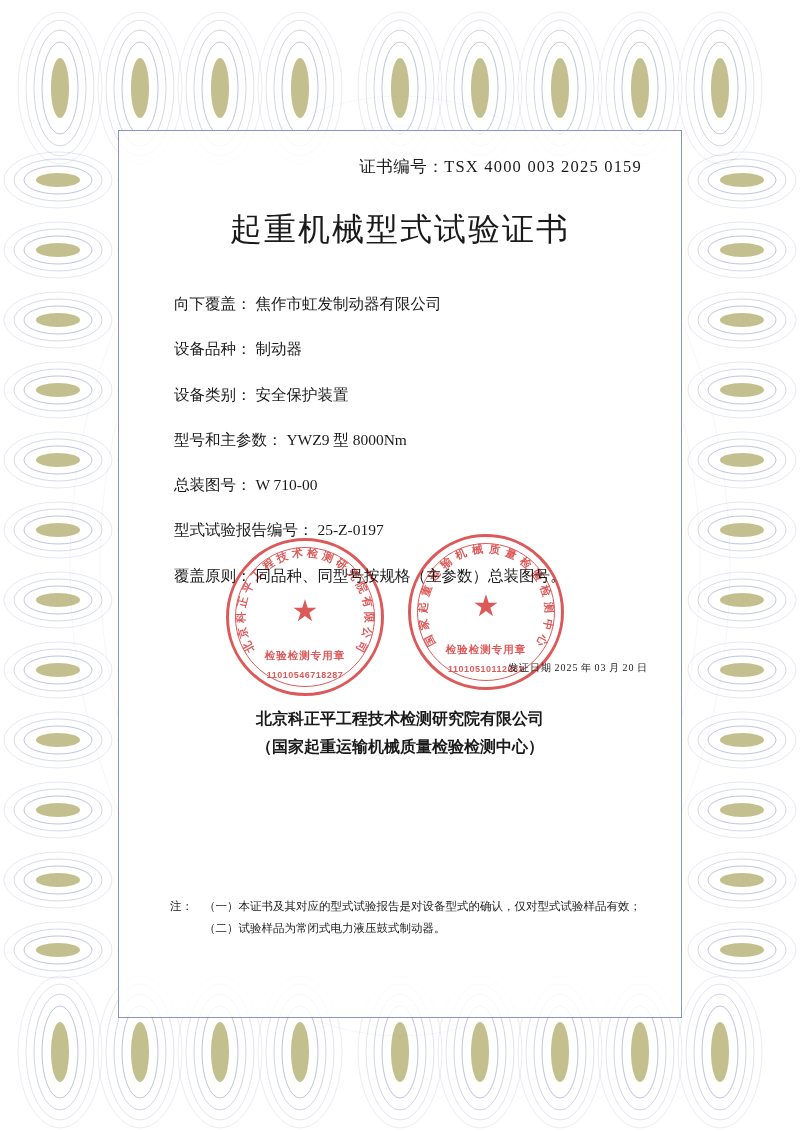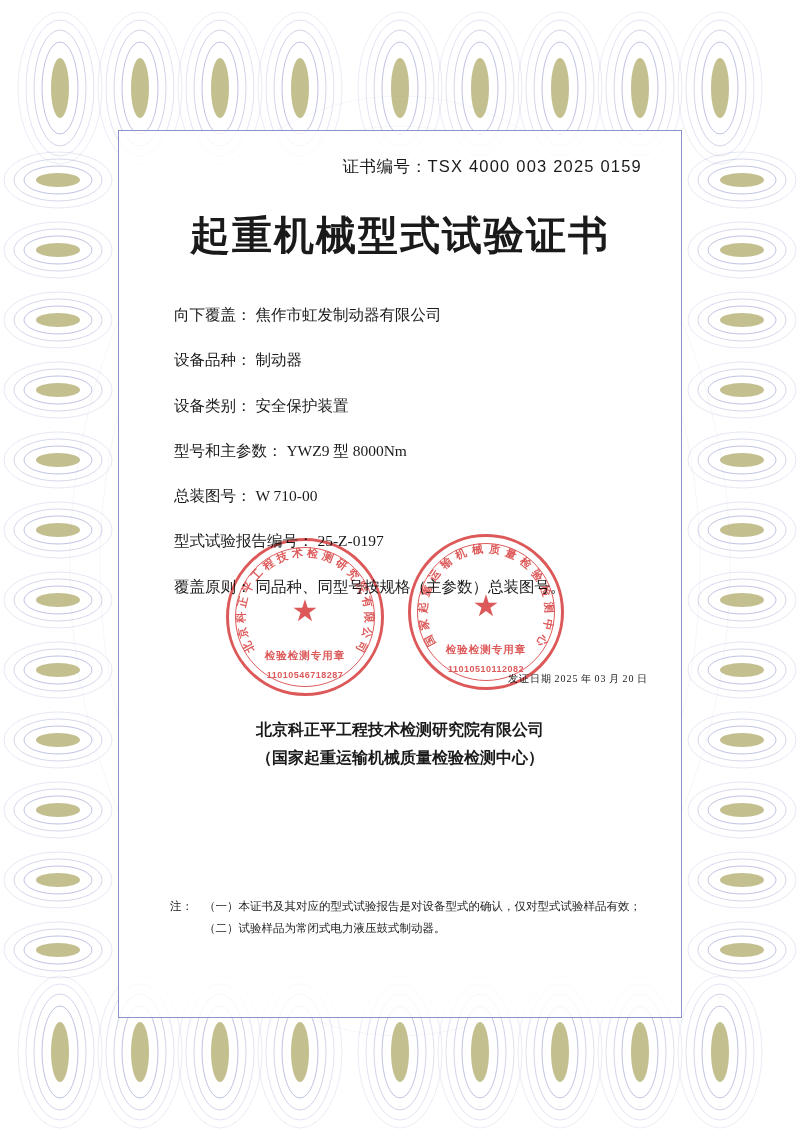--- a/index.html
+++ b/index.html
@@ -54,28 +54,28 @@
   }
 
   .cert-no {
     text-align: right;
     font-size: 16.5px;
     letter-spacing: 0.5px;
     margin: 8px 6px 0 0;
     white-space: nowrap;
   }
   .cert-no .num {
-    font-family: Liberation Sans, sans-serif;
+    font-family: Liberation Serif, serif;
     letter-spacing: 1.2px;
   }
 
   .title {
     text-align: center;
-    font-size: 40px;
-    font-weight: bold;
+    font-size: 32px;
+    font-weight: normal;
     letter-spacing: 2px;
     margin-top: 30px;
     font-family: "Liberation Sans", sans-serif;
   }
 
   .fields {
     margin-top: 40px;
     padding-left: 22px;
   }
   .field-row {

